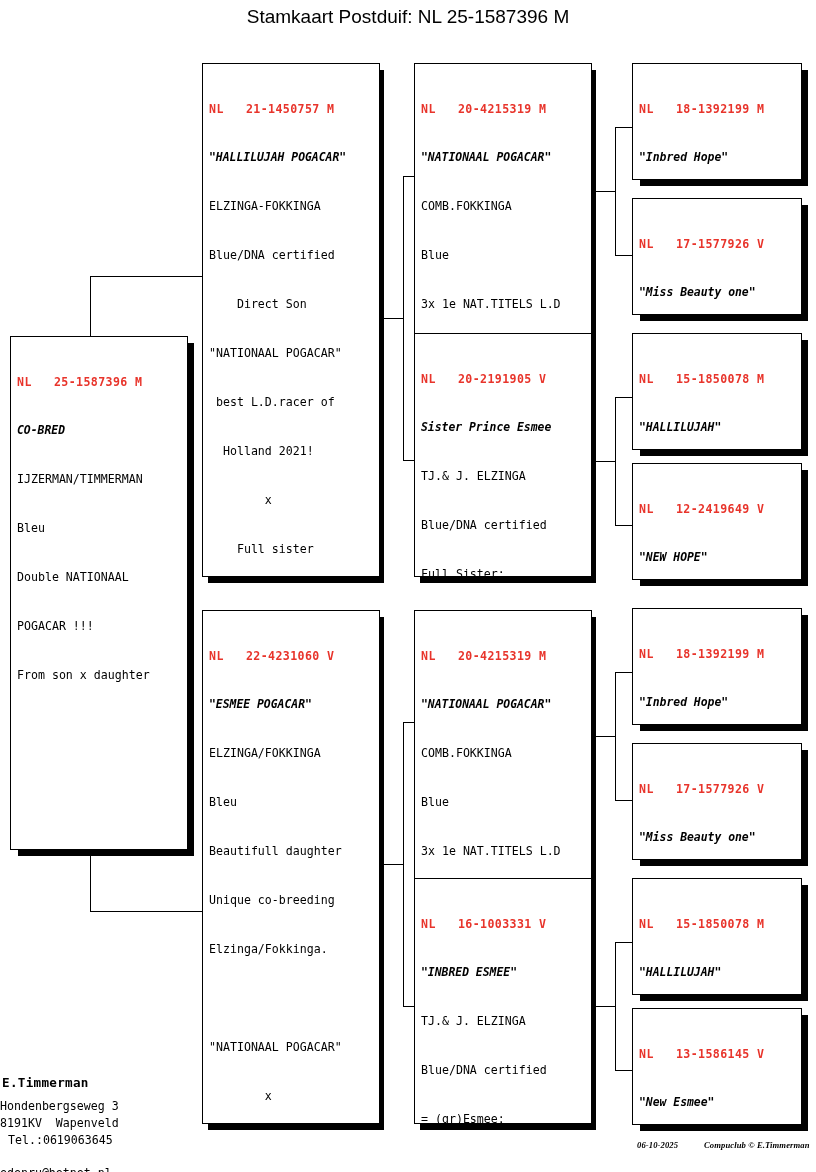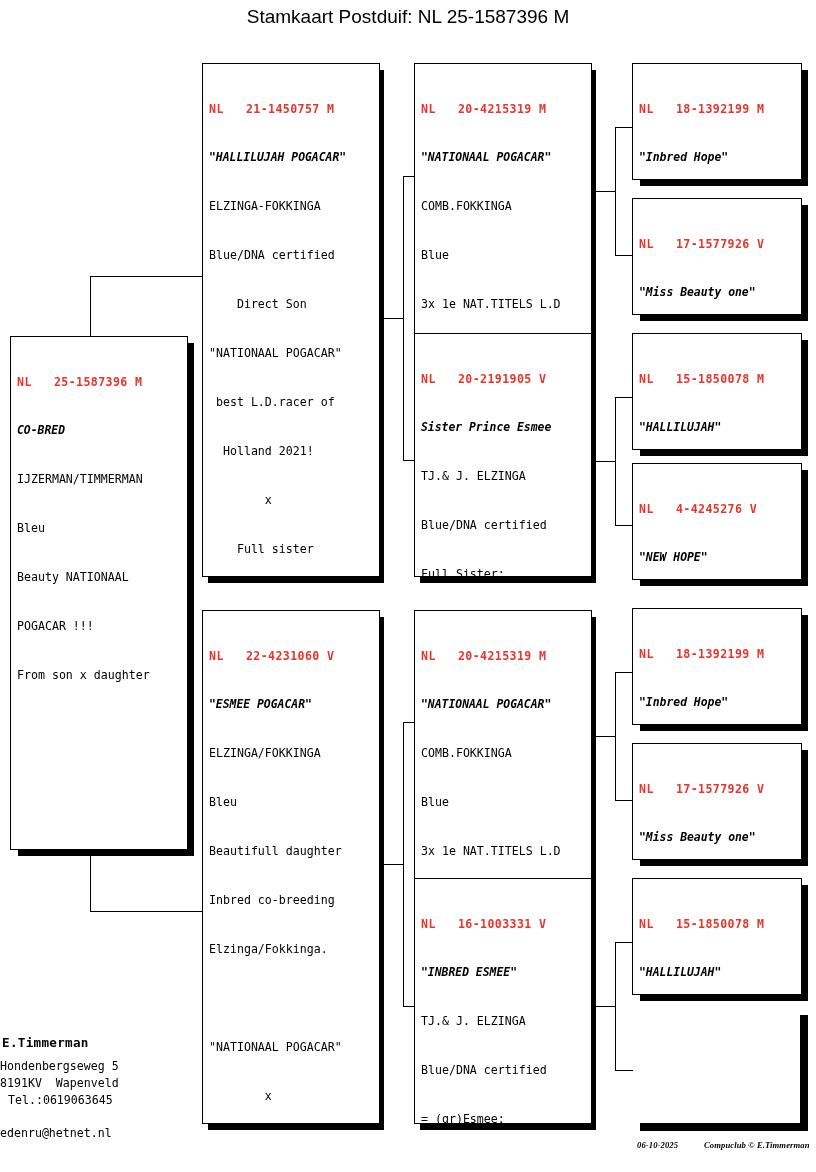--- a/index.html
+++ b/index.html
@@ -40,21 +40,21 @@
   }
   .ln{display:block;}
   .blank{display:block;height:16.3px;}
 
   
   .hl{position:absolute;background:#000;height:1px;z-index:1;}
   .vl{position:absolute;background:#000;width:1px;z-index:1;}
 
   
   .foot{
-    position:absolute;white-space:pre;font-size:11.6px;line-height:16.3px;
+    position:absolute;white-space:pre;font-size:11.6px;line-height:16.3px;margin-top:40px;
   }
   .footname{font-weight:bold;font-size:12.6px;letter-spacing:0.3px;}
   .credit{
     position:absolute;white-space:pre;font-size:8.6px;
     font-weight:bold;font-style:italic;letter-spacing:0.1px;font-family:Liberation Serif, serif;
   }
 </style>
 </head>
 <body>
 
@@ -131,21 +131,21 @@
   <div class="shadow" style="left:800px;top:885px;width:8px;height:116px;"></div>
   <div class="shadow" style="left:640px;top:993px;width:168px;height:8px;"></div>
   <div class="shadow" style="left:800px;top:1015px;width:8px;height:116px;"></div>
   <div class="shadow" style="left:640px;top:1123px;width:168px;height:8px;"></div>
 
   <div class="box" style="left:10px;top:336px;width:178px;height:514px;">
     <span class="hdr">NL   25-1587396 M</span>
     <span class="nm">CO-BRED</span>
     <span class="ln">IJZERMAN/TIMMERMAN</span>
     <span class="ln">Bleu</span>
-    <span class="ln">Beauty NATIONAAL</span>
+    <span class="ln">Double NATIONAAL</span>
     <span class="ln">POGACAR !!!</span>
     <span class="ln">From son x daughter</span>
   </div>
 
   <div class="box" style="left:202px;top:63px;width:178px;height:514px;">
     <span class="hdr">NL   21-1450757 M</span>
     <span class="nm">"HALLILUJAH POGACAR"</span>
     <span class="ln">ELZINGA-FOKKINGA</span>
     <span class="ln">Blue/DNA certified</span>
     <span class="ln">    Direct Son</span>
@@ -158,21 +158,21 @@
     
     
   </div>
 
   <div class="box" style="left:202px;top:610px;width:178px;height:514px;">
     <span class="hdr">NL   22-4231060 V</span>
     <span class="nm">"ESMEE POGACAR"</span>
     <span class="ln">ELZINGA/FOKKINGA</span>
     <span class="ln">Bleu</span>
     <span class="ln">Beautifull daughter</span>
-    <span class="ln">Inbred co-breeding</span>
+    <span class="ln">Unique co-breeding</span>
     <span class="ln">Elzinga/Fokkinga.</span>
     <span class="blank"></span>
     <span class="ln">"NATIONAAL POGACAR"</span>
     <span class="ln">        x</span>
     
   </div>
 
   <div class="box" style="left:414px;top:63px;width:178px;height:514px;">
     <span class="hdr">NL   20-4215319 M</span>
     <span class="nm">"NATIONAAL POGACAR"</span>
@@ -262,21 +262,21 @@
   <div class="box" style="left:632px;top:333px;width:170px;height:117px;">
     <span class="hdr">NL   15-1850078 M</span>
     <span class="nm">"HALLILUJAH"</span>
     
     
     
     
   </div>
 
   <div class="box" style="left:632px;top:463px;width:170px;height:117px;">
-    <span class="hdr">NL   4-4245276 V</span>
+    <span class="hdr">NL   12-2419649 V</span>
     <span class="nm">"NEW HOPE"</span>
     
     
     
     
   </div>
 
   <div class="box" style="left:632px;top:608px;width:170px;height:117px;">
     <span class="hdr">NL   18-1392199 M</span>
     <span class="nm">"Inbred Hope"</span>
@@ -297,23 +297,31 @@
 
   <div class="box" style="left:632px;top:878px;width:170px;height:117px;">
     <span class="hdr">NL   15-1850078 M</span>
     <span class="nm">"HALLILUJAH"</span>
     
     
     
     
   </div>
 
+  <div class="box" style="left:632px;top:1008px;width:170px;height:117px;">
+    <span class="hdr">NL   13-1586145 V</span>
+    <span class="nm">"New Esmee"</span>
+    
+    
+    
+    
+  </div>
 
   <div class="foot footname" style="left:2px;top:1035px;">E.Timmerman</div>
-  <div class="foot" style="left:0px;top:1058px;">Hondenbergseweg 5</div>
+  <div class="foot" style="left:0px;top:1058px;">Hondenbergseweg 3</div>
   <div class="foot" style="left:0px;top:1075px;">8191KV  Wapenveld</div>
   <div class="foot" style="left:8px;top:1092px;">Tel.:0619063645</div>
   <div class="foot" style="left:0px;top:1125px;">edenru@hetnet.nl</div>
 
   <div class="credit" style="left:637px;top:1140px;">06-10-2025</div>
   <div class="credit" style="left:704px;top:1140px;">Compuclub © E.Timmerman</div>
 
 </div>
 
 </body></html>

